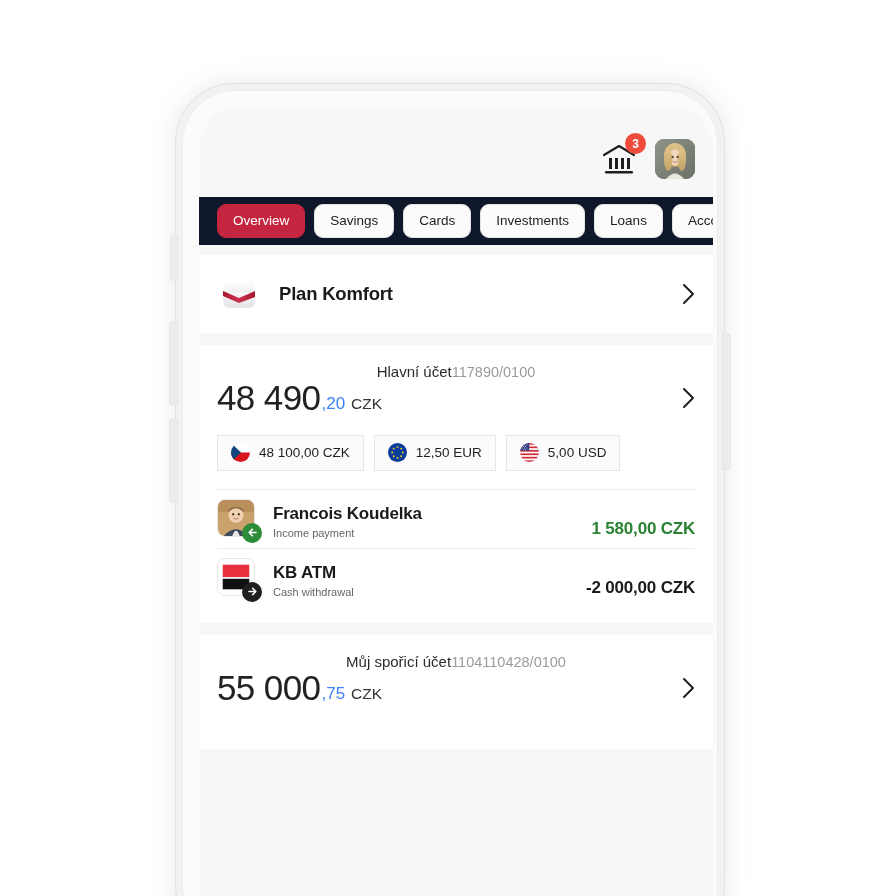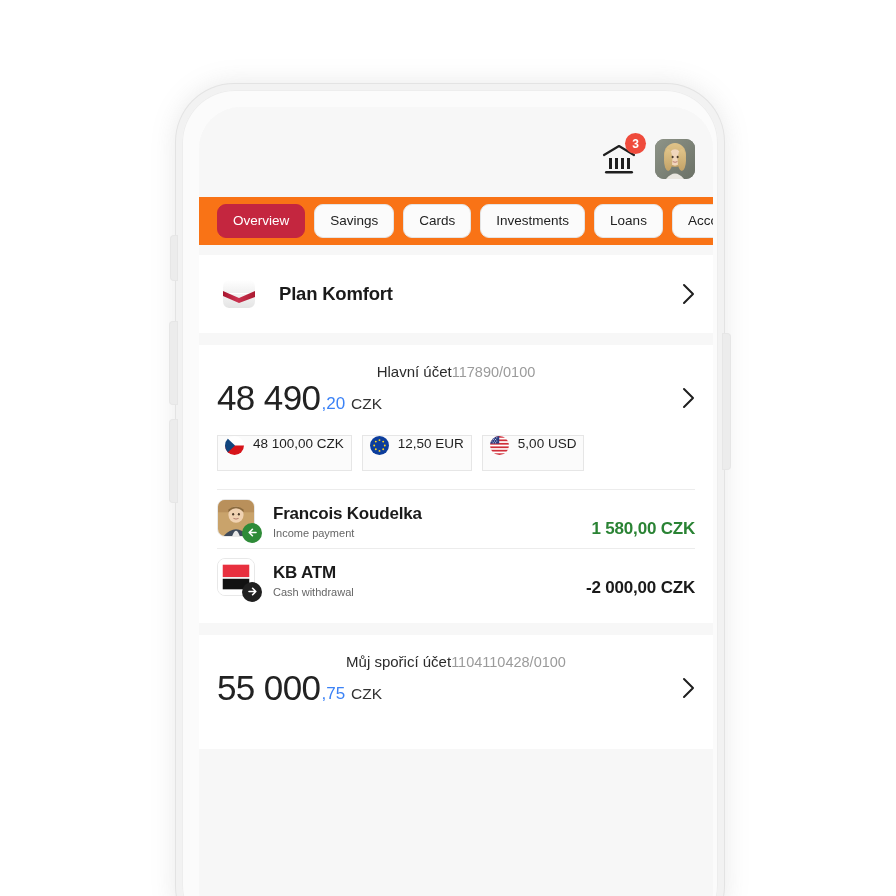--- a/index.html
+++ b/index.html
@@ -91,21 +91,21 @@
   }
   #avatar svg { display: block; width: 40px; height: 40px; }
 
   
   #tabs {
     display: flex;
     gap: 9px;
     padding: 0 0 0 18px;
     height: 48px;
     align-items: center;
-    background: #f97316;
+    background: #0f172a;
     overflow: hidden;
     white-space: nowrap;
   }
   .tab {
     flex: 0 0 auto;
     height: 34px;
     padding: 0 15px;
     border-radius: 9px;
     background: #fbfbfb;
     border: 1px solid #e4e4e4;
@@ -184,23 +184,23 @@
   }
 
   
   #chips {
     display: flex;
     gap: 10px;
     margin-top: 18px;
     padding-bottom: 18px;
   }
   .chip {
-    display: flex; gap: 9px;
+    display: flex; align-items: center; gap: 9px;
     height: 36px;
-    padding: 0 7px;
+    padding: 0 13px;
     border: 1px solid #e6e6e6;
     border-radius: 0;
     background: #fbfbfb;
     font-size: 13.5px;
     color: #1f1f1f;
   }
   .chip svg { display: block; flex: 0 0 auto; }
 
   
   #tx-list { padding: 0 18px; }

